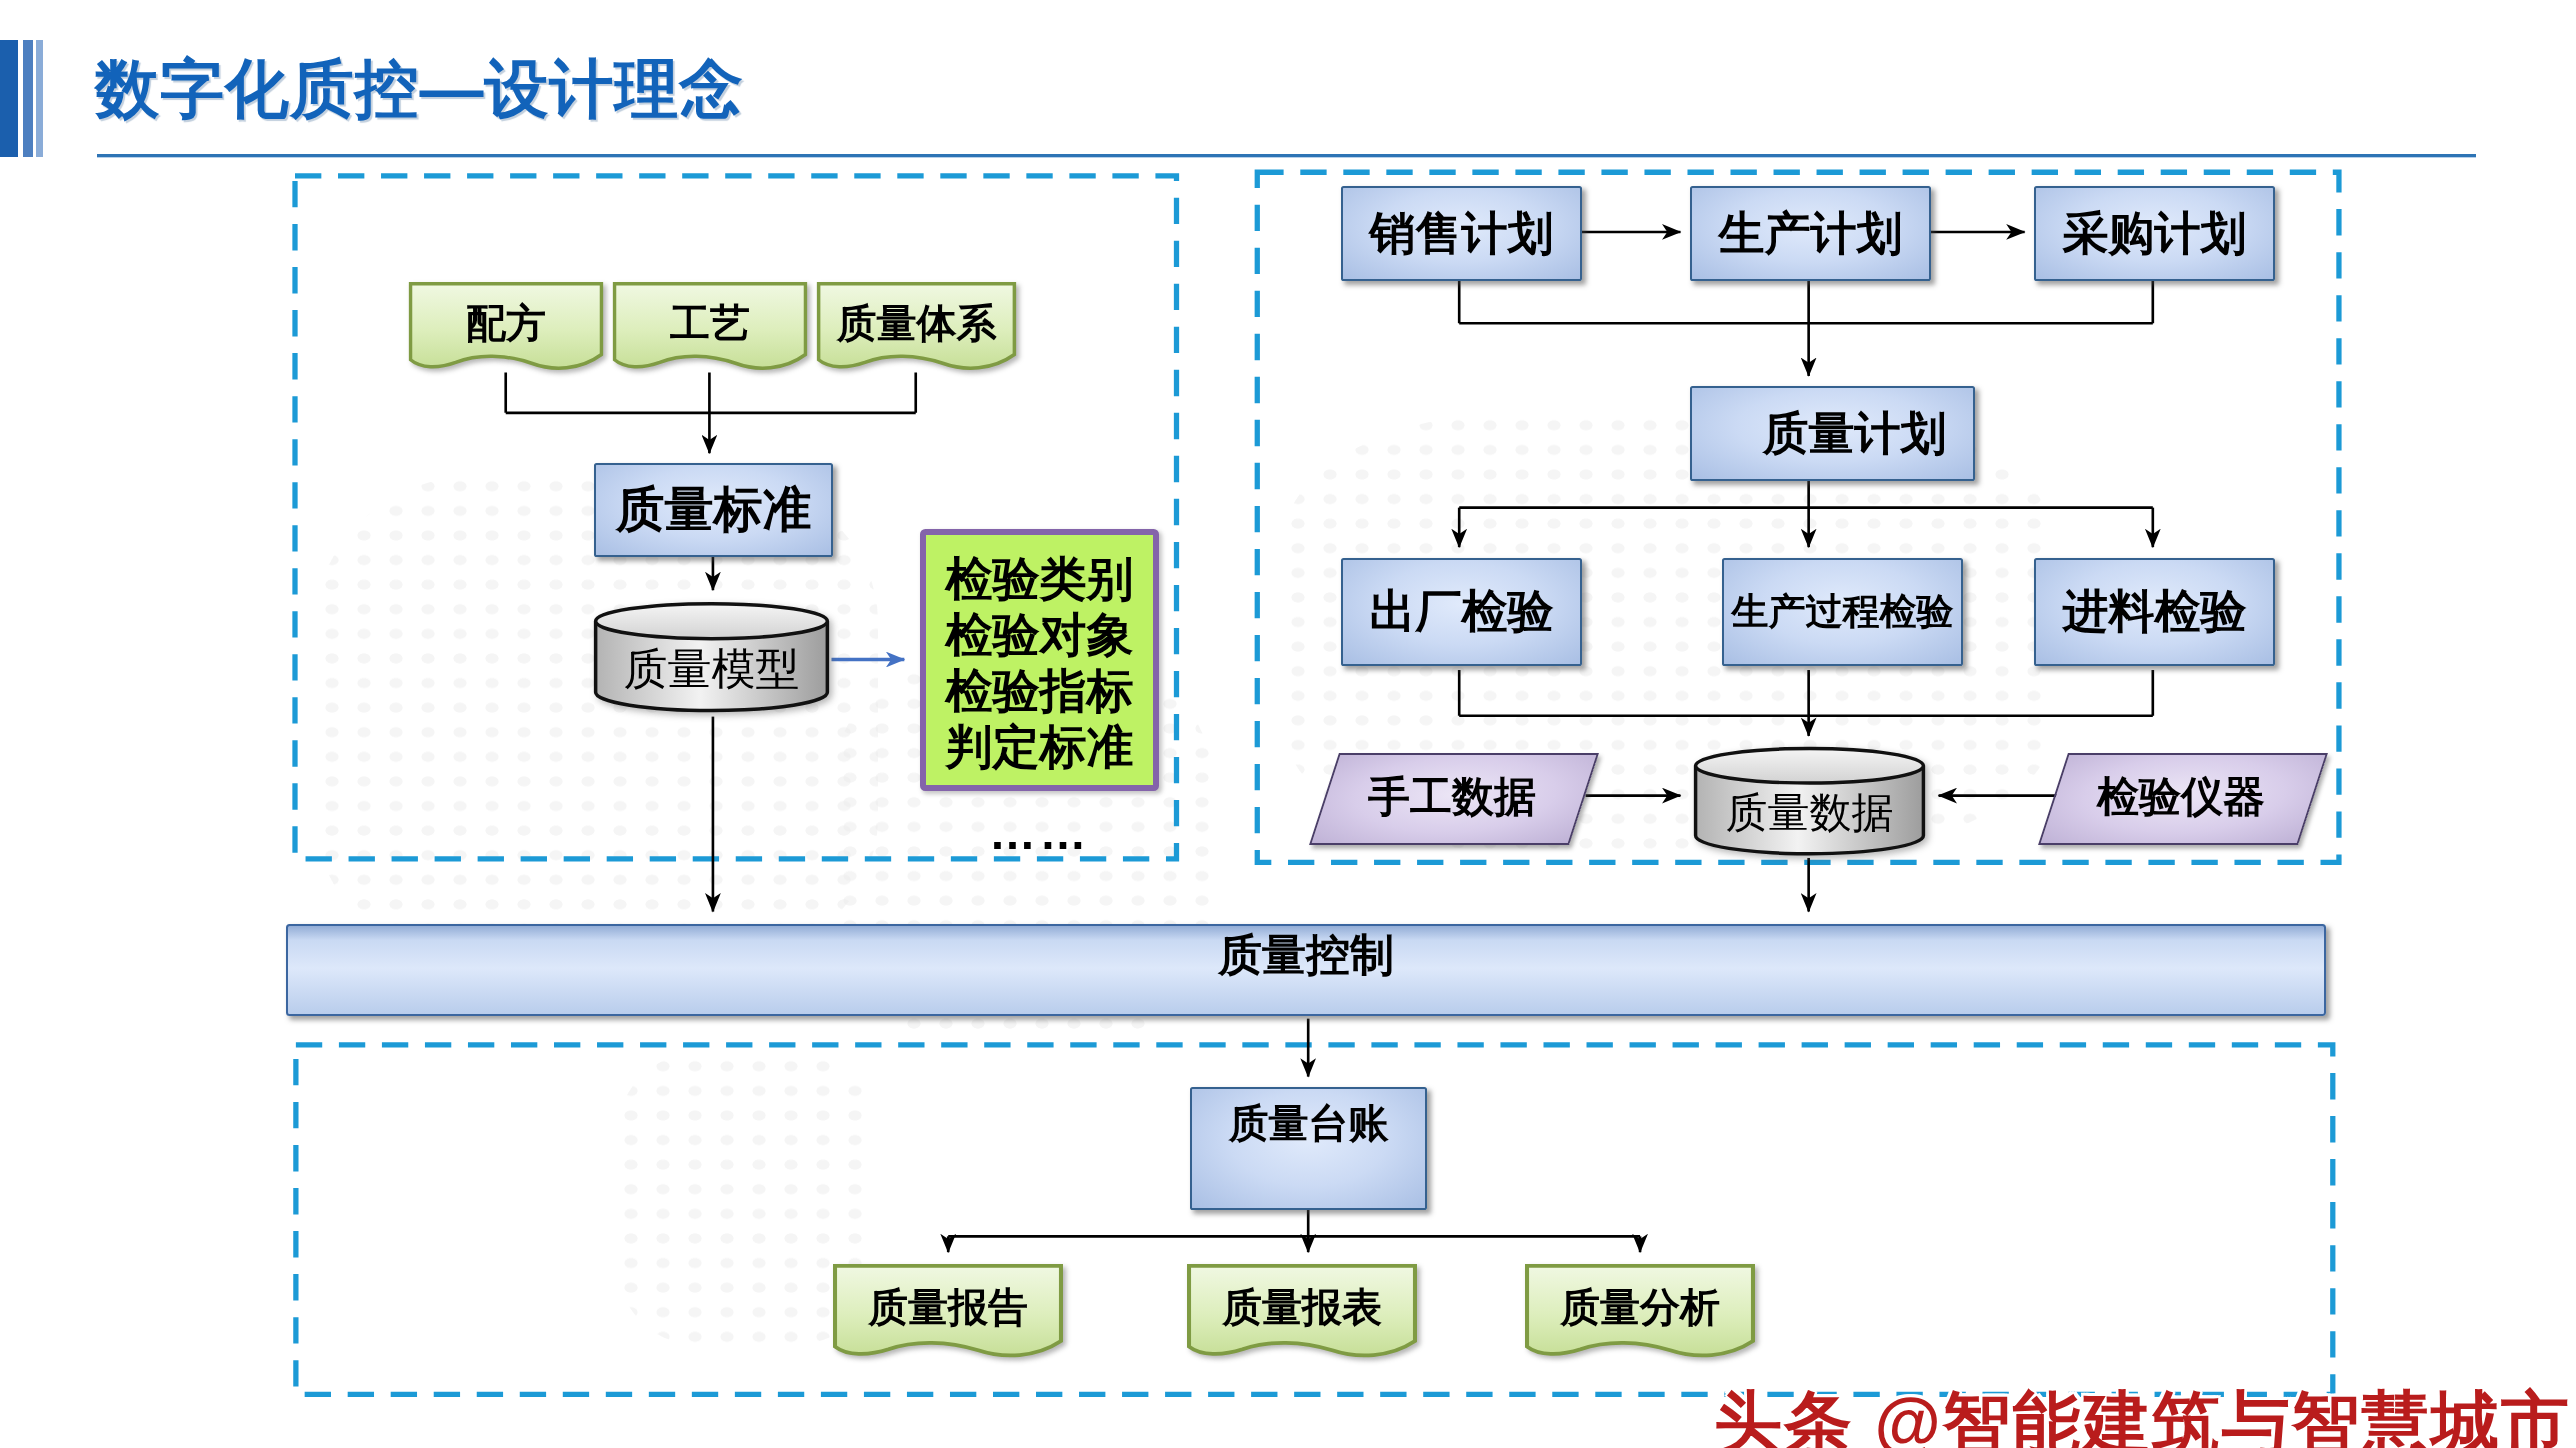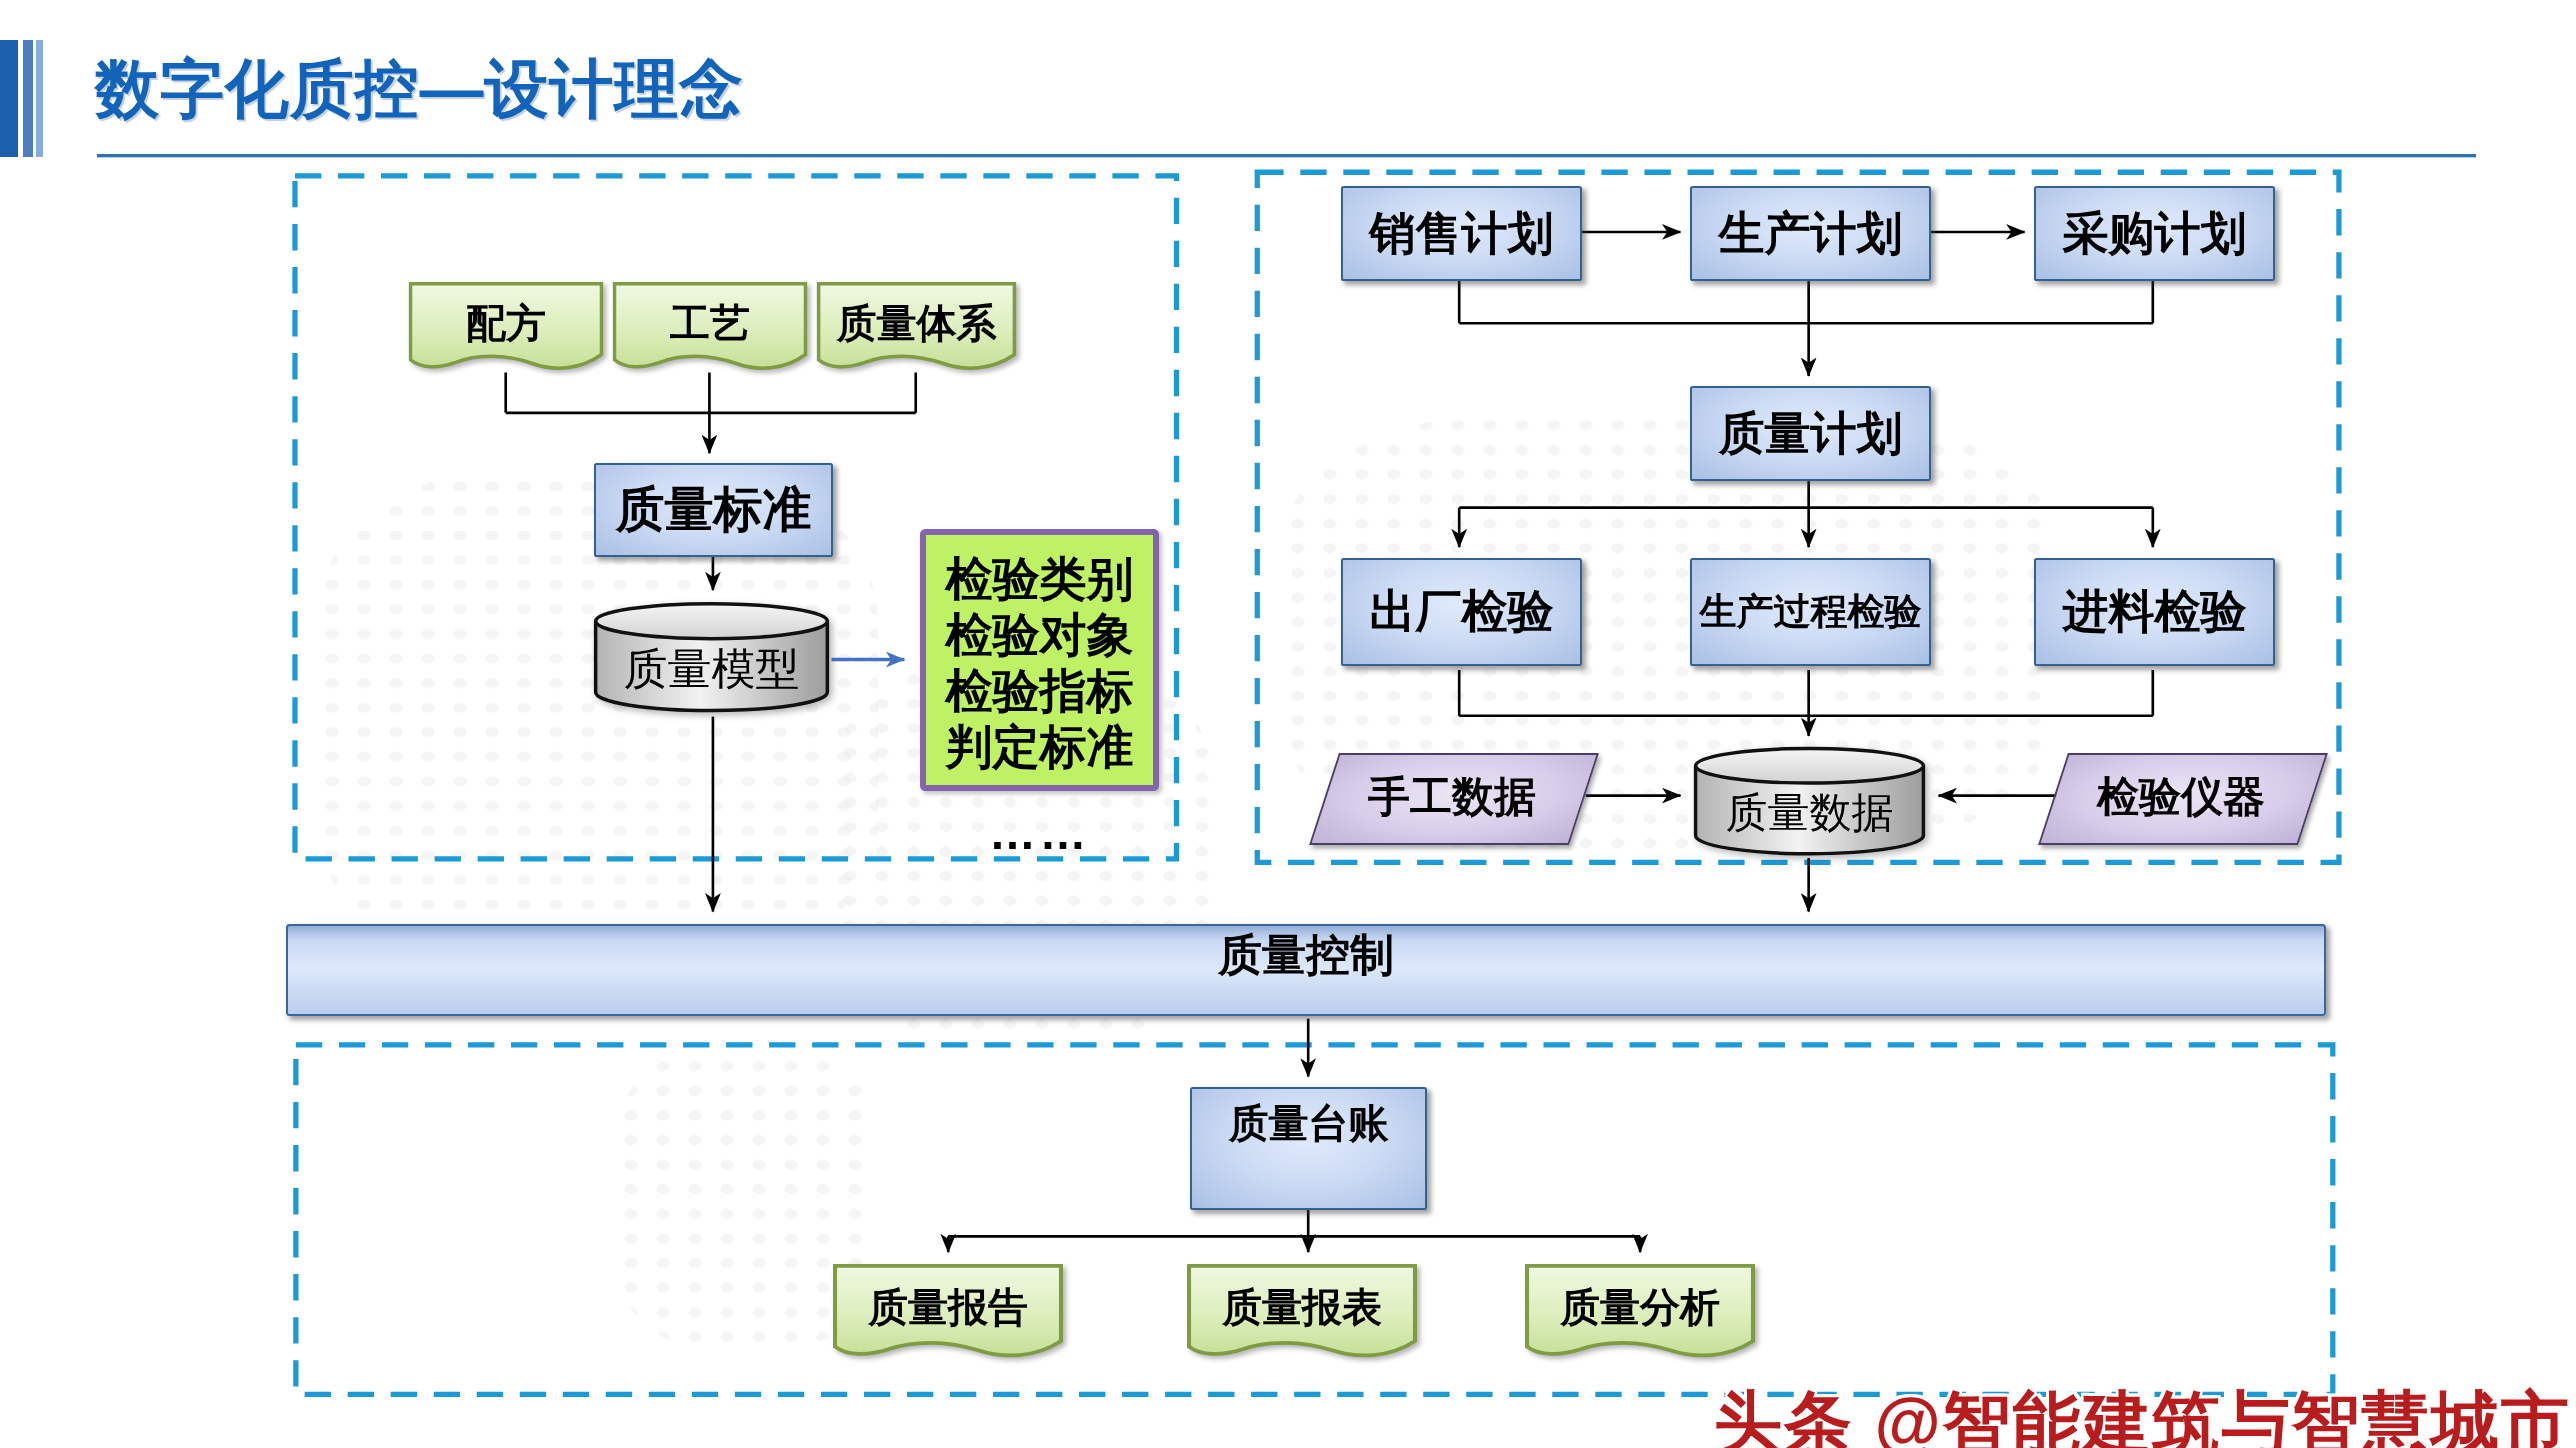--- a/index.html
+++ b/index.html
@@ -22,21 +22,21 @@
 
   
   svg.overlay{position:absolute;left:0;top:0;z-index:1;}
 
   
   .bluebox{position:absolute;z-index:2;border:2.6px solid #35618f;border-radius:2.6px;
            background:radial-gradient(ellipse at 50% 42%, #e0eafb 0%, #cbdaf4 48%, #a9bfe4 100%);
            box-shadow:3.5px 3.5px 5.3px rgba(70,70,70,.5);
            display:flex;align-items:center;justify-content:center;
            font-weight:bold;font-size:46px;}
-  .bluebox.small-text{font-size:37px;}
+  .bluebox.small-text{font-size:37px;margin-left:32px;}
   .bluebox.top-label{align-items:flex-start;padding-top:7px;box-sizing:border-box;font-size:40px;}
 
   
   .control-bar{position:absolute;z-index:2;left:286px;top:924px;width:2040px;height:92px;
            border:2.6px solid #3b66a0;border-radius:3.5px;box-sizing:border-box;
            background:linear-gradient(180deg,#93add6 0%,#c9d9f3 16%,#dde8fa 48%,#b9cdec 100%);
            box-shadow:3.5px 3.5px 5.3px rgba(70,70,70,.5);
            display:flex;justify-content:center;font-weight:bold;font-size:44px;}
 
   
@@ -201,21 +201,21 @@
   <div class="bluebox" style="left:1341px;top:186px;width:237px;height:91px;">
     <span>销售计划</span>
   </div>
   <div class="bluebox" style="left:1690px;top:186px;width:237px;height:91px;">
     <span>生产计划</span>
   </div>
   <div class="bluebox" style="left:2034px;top:186px;width:237px;height:91px;">
     <span>采购计划</span>
   </div>
 
-  <div class="bluebox" style="left:1690px;top:386px;width:237px;height:91px;">
+  <div class="bluebox" style="left:1690px;top:386px;width:237px;height:91px;padding-left:44px;">
     <span>质量计划</span>
   </div>
 
   <div class="bluebox" style="left:1341px;top:558px;width:237px;height:104px;">
     <span>出厂检验</span>
   </div>
   <div class="bluebox small-text" style="left:1690px;top:558px;width:237px;height:104px;">
     <span>生产过程检验</span>
   </div>
   <div class="bluebox" style="left:2034px;top:558px;width:237px;height:104px;">

